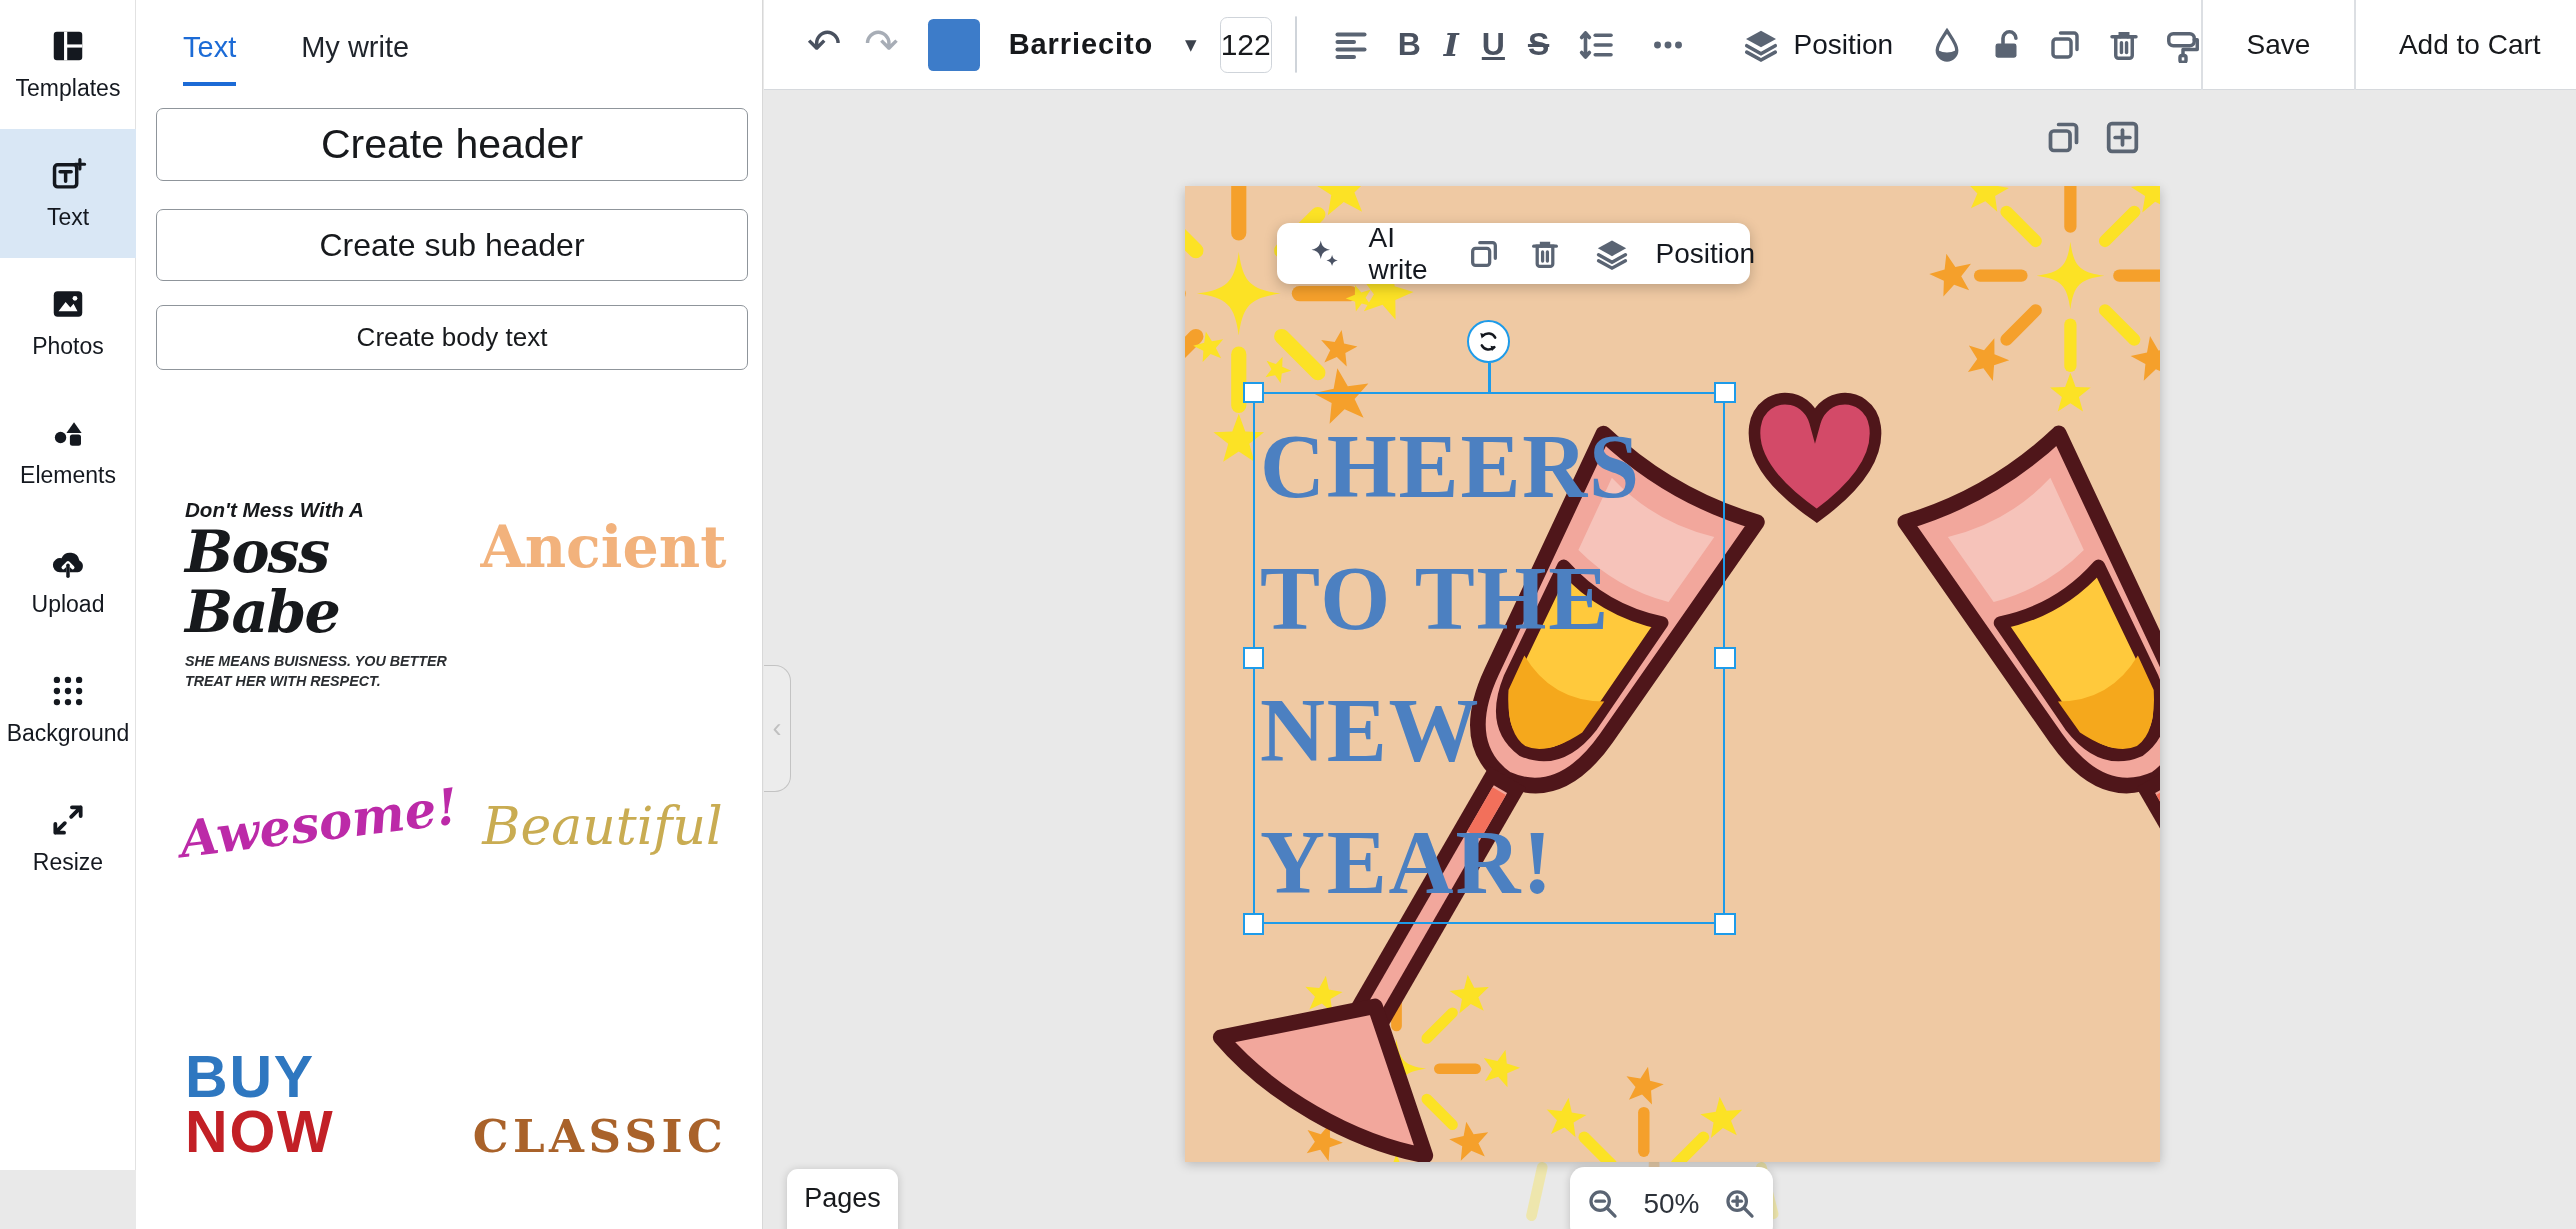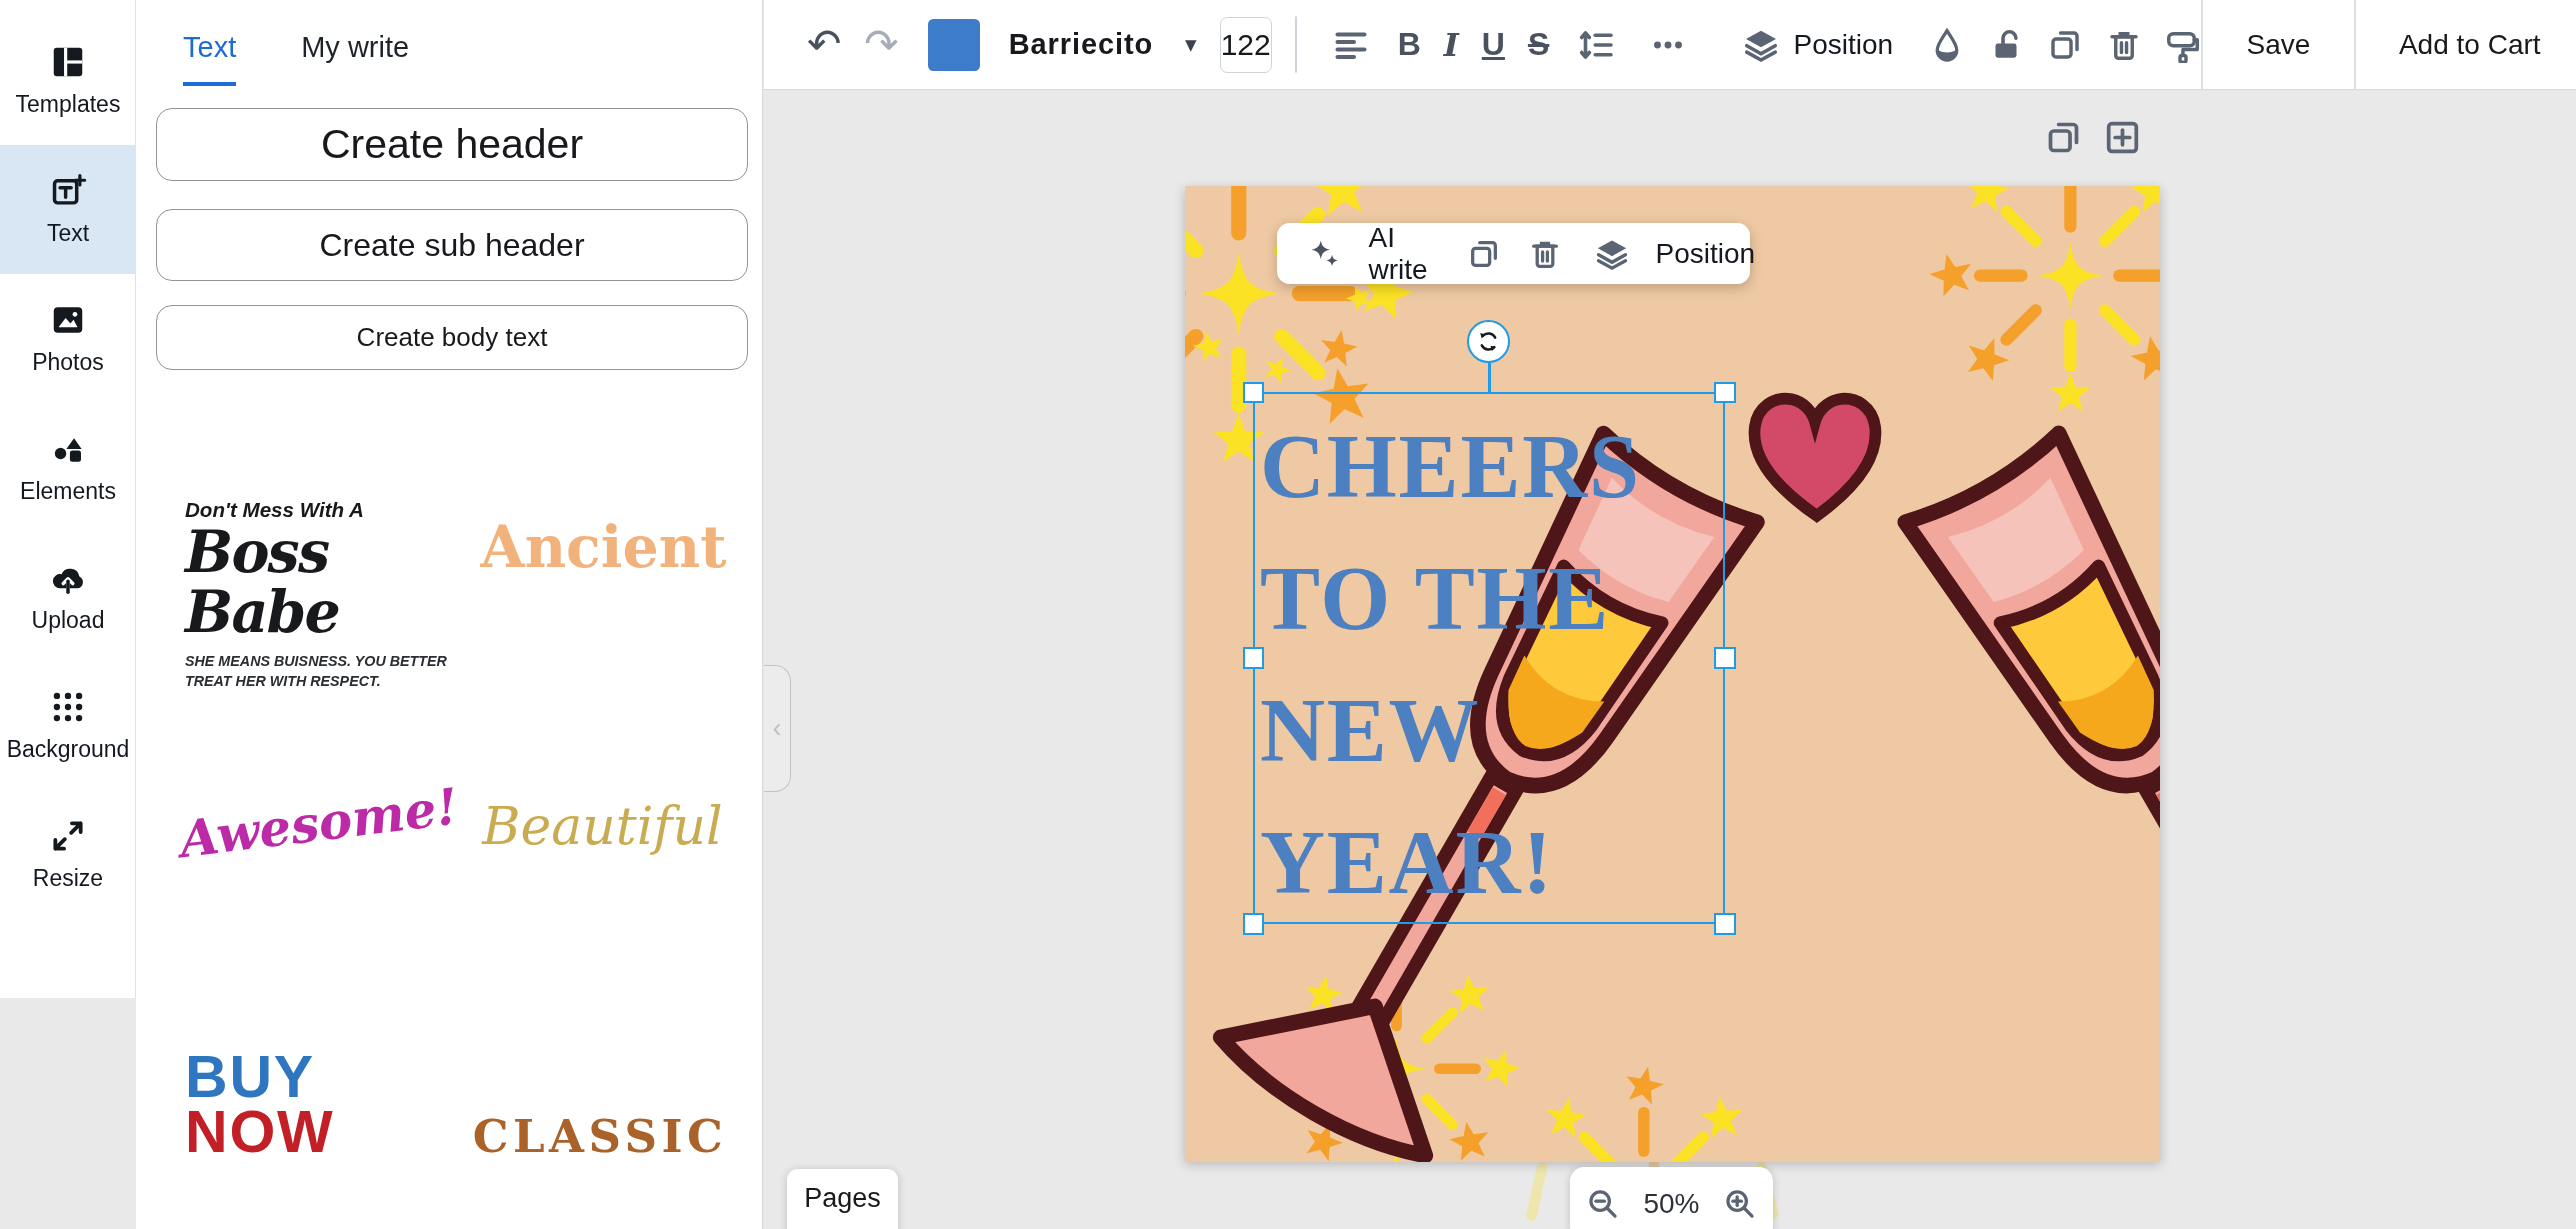--- a/index.html
+++ b/index.html
@@ -1,36 +1,36 @@
 <!DOCTYPE html>
 <html style="font-size:14.3px"><head>
 <meta charset="utf-8">
 <style>
   * { margin:0; padding:0; box-sizing:border-box; }
   html,body { width:2576px; height:1230px; overflow:hidden; }
   body { font-family:"Liberation Sans", sans-serif; background:#e9e9e9; position:relative; }
   #app { position:absolute; inset:0; }
 
   
-  .rail { position:absolute; left:0; top:0; width:136px; height:998px; background:#fff;
-          border-right:0.9px solid #e2e2e2; z-index:40; padding-top:16px; }
+  .rail { position:absolute; left:0; top:0; width:136px; height:1170px; background:#fff;
+          border-right:0.9px solid #e2e2e2; z-index:40; }
   .rail-item { width:136px; height:129px; display:flex; flex-direction:column; align-items:center;
                justify-content:center; gap:10.8px; cursor:pointer; }
   .rail-item.active { background:#d9e7f5; }
   .rail-item svg { width:38px; height:38px; }
   .rail-label { font-size:23px; color:#14181f; }
 
   
   .panel { position:absolute; left:136px; top:0; width:627px; height:1230px; background:#fff;
            border-right:0.9px solid #d8d8d8; z-index:30; }
   .panel-tabs { position:absolute; left:47px; top:30.5px; display:flex; gap:65px; }
   .ptab { font-size:29px; color:#1f242b; padding-bottom:18px; cursor:pointer; }
   .ptab.active { color:#1C6BD6; border-bottom:4.5px solid #1C6BD6; }
   .create-btn { position:absolute; left:20px; width:592px; background:#fff; border:1.8px solid #8f959b;
-                border-radius:16px; display:flex; align-items:center; justify-content:center;
+                border-radius:7px; display:flex; align-items:center; justify-content:center;
                 color:#17191c; cursor:pointer; }
   .cb1 { top:108px; height:73px; font-size:41px; }
   .cb2 { top:209px; height:72px; font-size:32px; }
   .cb3 { top:305px; height:65px; font-size:26px; }
 
   .sample { position:absolute; cursor:pointer; }
   .boss { left:49px; top:498px; width:269px; }
   .boss-eyebrow { font-size:20.6px; font-weight:900; font-style:italic; color:#17191c; }
   .boss-title { font-family:"DejaVu Serif", serif; font-size:57px; font-weight:bold; font-style:italic;
                 color:#17191c; line-height:1.05; letter-spacing:-1.8px; }

